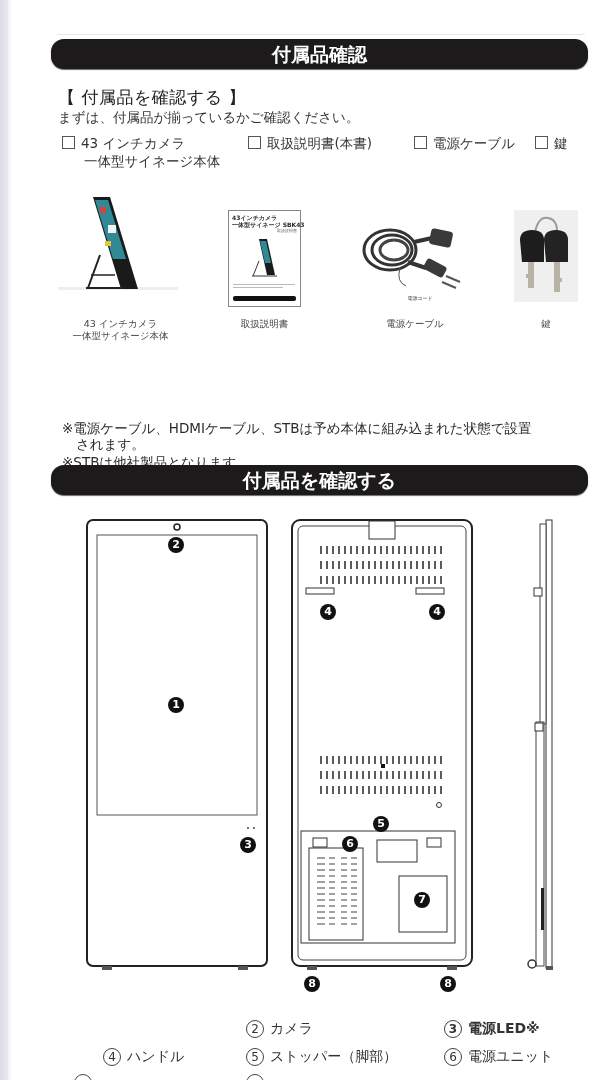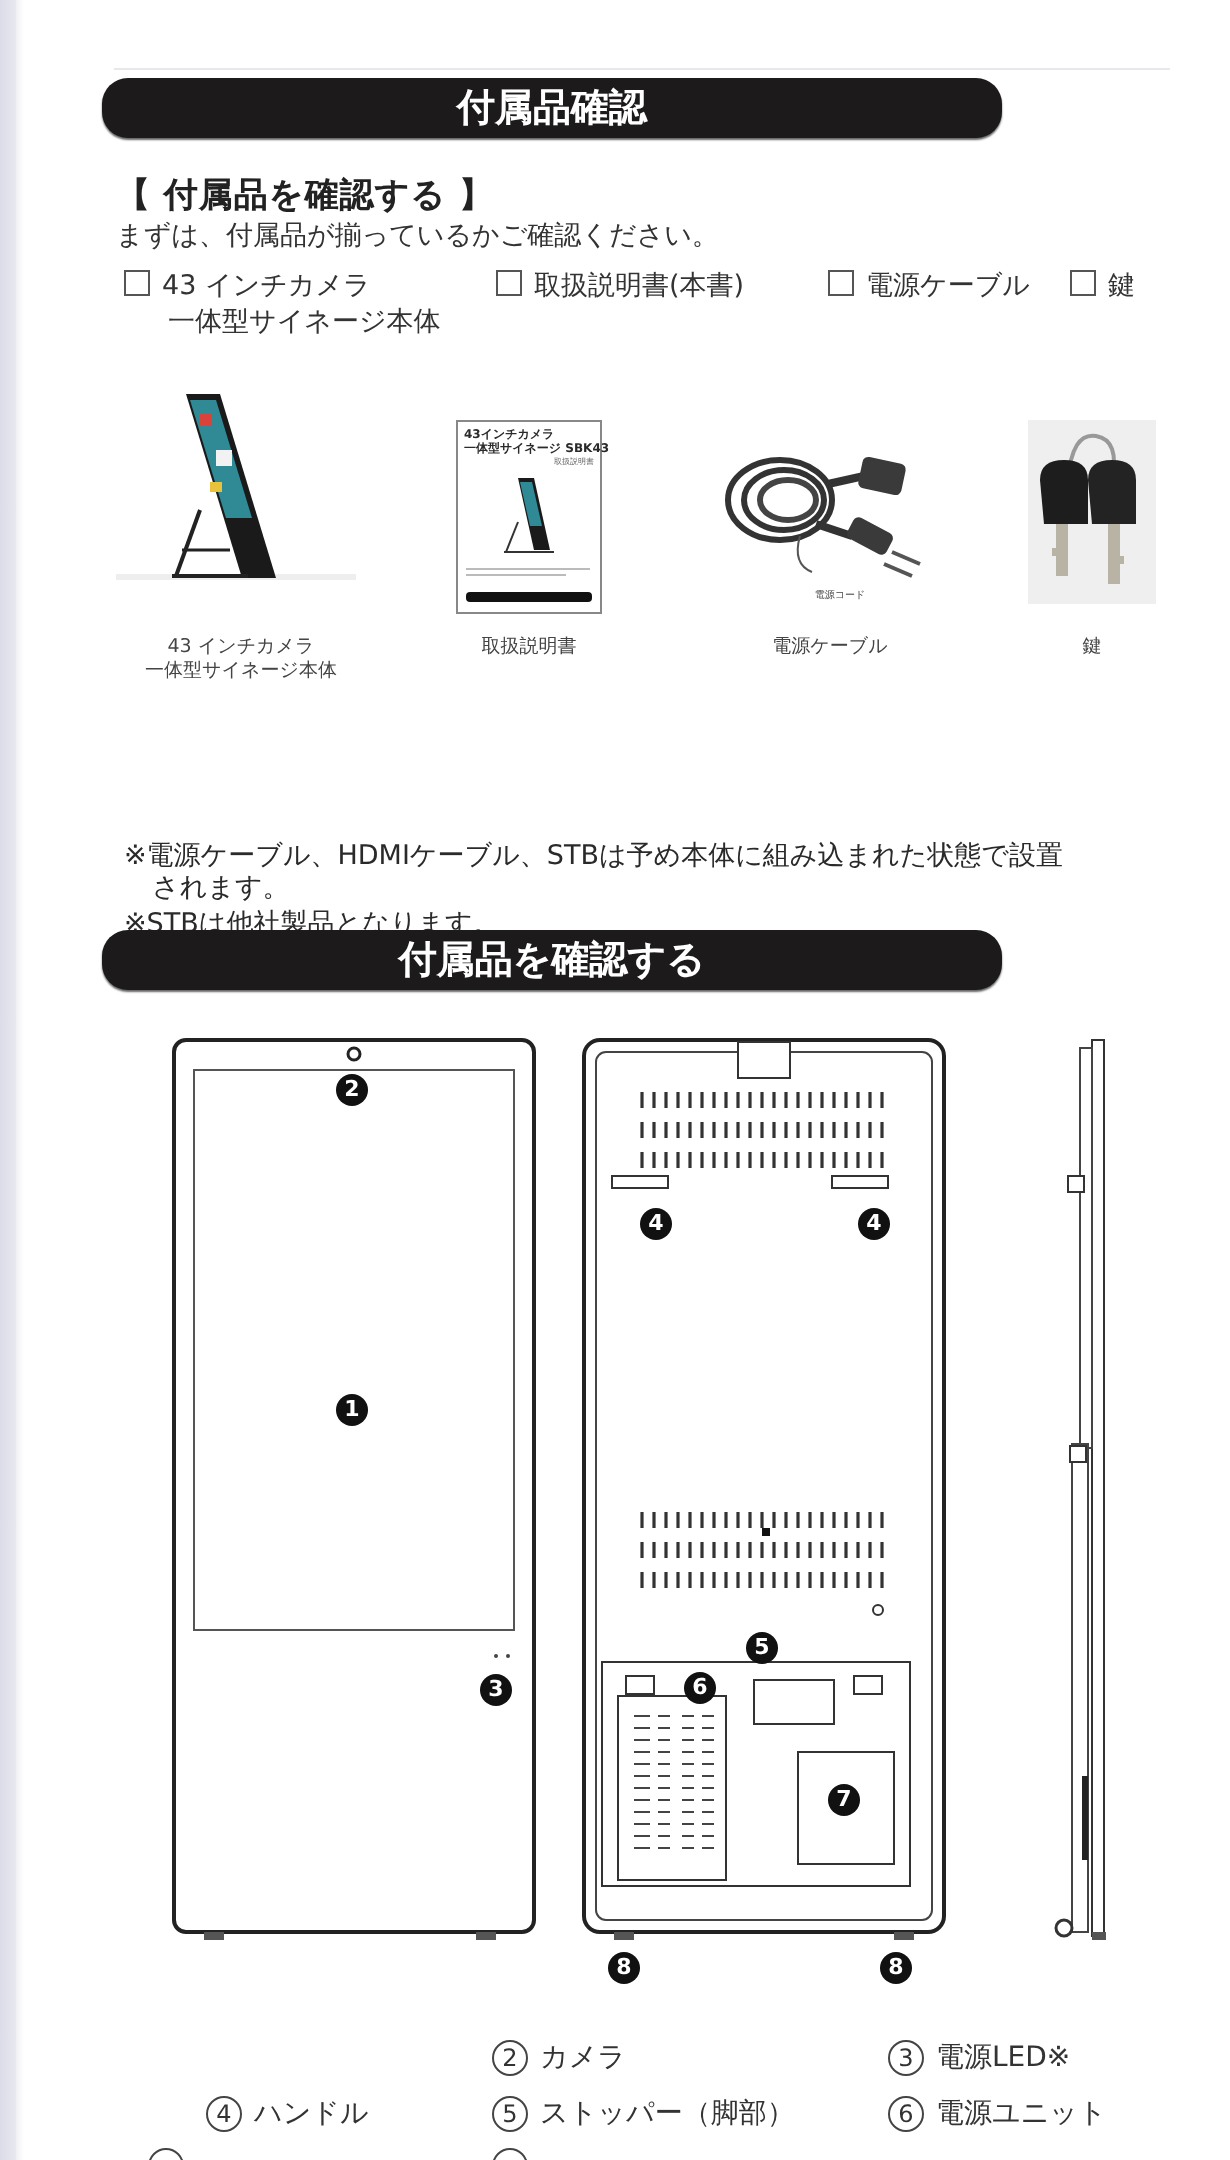--- a/index.html
+++ b/index.html
@@ -12,28 +12,28 @@
   .edge {
     position:absolute; left:0; top:0; width:8px; height:1080px;
     background:linear-gradient(to right,#dcdce8,#e8e8f0);
   }
   .edge2 {
     position:absolute; left:8px; top:0; width:4px; height:1080px;
     background:linear-gradient(to right,#f0f0f4,#ffffff);
   }
   .topline { position:absolute; left:57px; right:30px; top:34px; height:1px; background:#e8e8ec; }
   .section-bar {
-    position:absolute; left:51px; width:450px; height:30px;
+    position:absolute; left:51px; width:537px; height:30px;
     background:#1c1a1a; border-radius:13px;
     color:#fff; text-align:center; font-size:19px; line-height:30px; font-weight:bold;
     box-shadow:0 1px 1px #666;
   }
   #bar1 { top:39px; }
   #bar2 { top:465px; }
-  .h2 { position:absolute; left:58px; top:86px; font-size:17px; font-weight:bold; color:#222; letter-spacing:0.5px;}
+  .h2 { position:absolute; left:58px; top:86px; font-size:17px; font-weight:normal; color:#222; letter-spacing:0.5px;}
   .intro { position:absolute; left:58px; top:109px; font-size:13.5px; color:#333; }
   .chk { position:absolute; top:134px; font-size:13.5px; color:#333; line-height:18px; }
   .chk .box { display:inline-block; width:11px; height:11px; border:1px solid #555; margin-right:6px; vertical-align:-1px; }
   .chk .sub { display:block; padding-left:22px; }
   .caption { position:absolute; font-size:9.5px; color:#444; text-align:center; line-height:12px; }
   .note { position:absolute; left:62px; font-size:13.5px; color:#2a2a2a; line-height:16px;margin-top:39px; }
   .legend-item { position:absolute; font-size:14px; color:#333; }
   .legend-item .num { display:inline-block; width:16px; height:16px; border:1px solid #444; border-radius:50%; text-align:center; font-size:12px; line-height:16px; margin-right:6px; vertical-align:0px;}
   .badge { position:absolute; width:16px; height:16px; border-radius:50%; background:#111; color:#fff; font-size:11px; font-weight:bold; text-align:center; line-height:16px; }
   svg { position:absolute; }
@@ -351,18 +351,18 @@
 <div class="badge" style="left:320px;top:604px;">4</div>
 <div class="badge" style="left:429px;top:604px;">4</div>
 <div class="badge" style="left:373px;top:816px;">5</div>
 <div class="badge" style="left:342px;top:836px;">6</div>
 <div class="badge" style="left:414px;top:892px;">7</div>
 <div class="badge" style="left:304px;top:976px;">8</div>
 <div class="badge" style="left:440px;top:976px;">8</div>
 
 <div class="legend-item" style="left:74px;top:1080px;"><span class="num">1</span><span>LCD</span></div>
 <div class="legend-item" style="left:246px;top:1020px;"><span class="num">2</span><span>カメラ</span></div>
-<div class="legend-item" style="left:444px;top:1020px;"><span class="num">3</span><span>電源LED※</span></div>
+<div class="legend-item" style="left:444px;top:1020px;font-weight:bold;"><span class="num">3</span><span>電源LED※</span></div>
 <div class="legend-item" style="left:74px;top:1048px;padding-left:29px;"><span class="num">4</span><span>ハンドル</span></div>
 <div class="legend-item" style="left:246px;top:1048px;"><span class="num">5</span><span>ストッパー（脚部）</span></div>
 <div class="legend-item" style="left:444px;top:1048px;"><span class="num">6</span><span>電源ユニット</span></div>
 <div style="position:absolute;left:74px;top:1074px;width:16px;height:16px;border:1px solid #444;border-radius:50%;"></div>
 <div style="position:absolute;left:246px;top:1074px;width:16px;height:16px;border:1px solid #444;border-radius:50%;"></div>
 
 </body></html>

